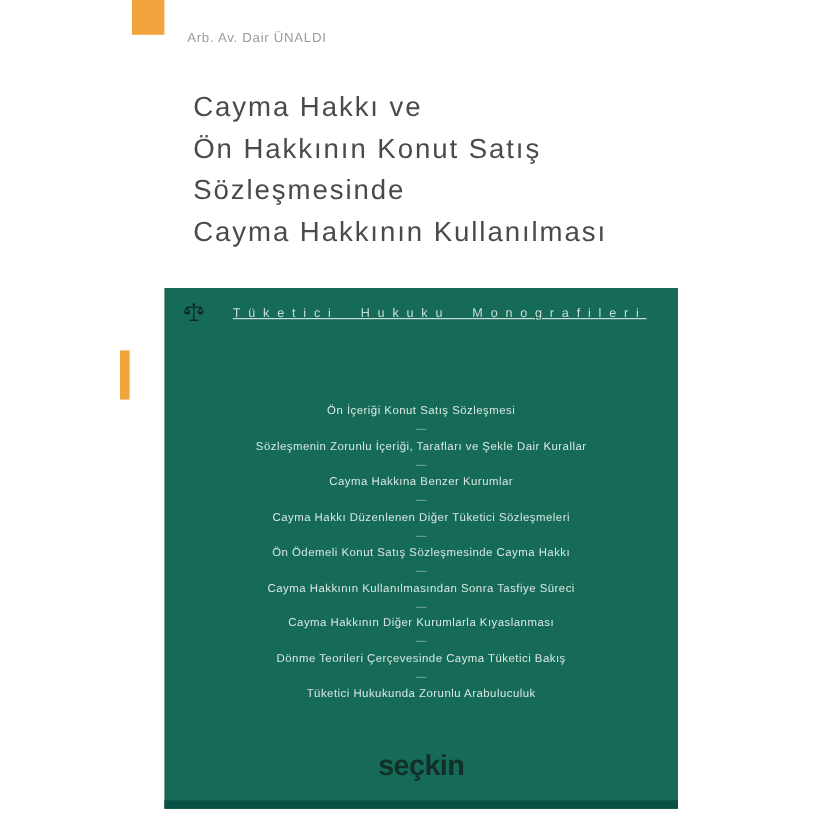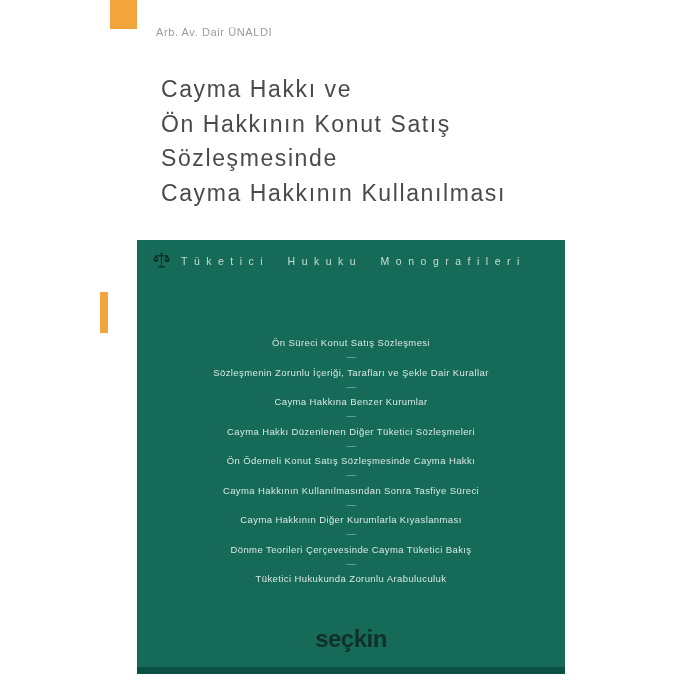--- a/index.html
+++ b/index.html
@@ -33,24 +33,25 @@
   .panel-footer-strip{
     position:absolute;left:0;right:0;bottom:0;height:7px;
     background:var(--panel-green-dark,#0A5043);
   }
   .series{
     position:absolute;top:11px;left:16px;
     display:flex;align-items:center;
   }
   .series-icon{width:17px;height:19px;flex:0 0 auto;}
   .series-label{
-    margin-left:11px;
+    margin-left:24px;
     font-size:10.5px;letter-spacing:6.5px;word-spacing:9px;
     color:var(--series-text,#C9DED7);
     white-space:nowrap;
+    text-decoration:underline;
   }
   .toc{
     position:absolute;top:96px;left:0;right:0;
     text-align:center;
   }
   .toc-item{
     font-size:9.5px;line-height:14px;letter-spacing:.4px;
     color:var(--list-text,#D9E9E3);
   }
   .toc-sep{
@@ -87,21 +88,21 @@
         <path d="M12 3 V20 M7.5 21 H16.5 M4 5.5 H20 M4 5.5 L1.3 11 M4 5.5 L6.7 11 M20 5.5 L17.3 11 M20 5.5 L22.7 11" stroke="#0D2B25" stroke-width="1.5" fill="none" stroke-linecap="round"></path>
         <path d="M0.9 11 a3.3 3.3 0 0 0 6.6 0 Z" fill="#0D2B25"></path>
         <path d="M16.5 11 a3.3 3.3 0 0 0 6.6 0 Z" fill="#0D2B25"></path>
         <circle cx="12" cy="2.6" r="1.5" fill="#0D2B25"></circle>
       </svg>
     </span>
     <span class="series-label">Tüketici Hukuku Monografileri</span>
   </div>
 
   <div class="toc">
-      <div class="toc-item">Ön Süreci Konut Satış Sözleşmesi</div>
+      <div class="toc-item">Ön İçeriği Konut Satış Sözleşmesi</div>
       <div class="toc-sep">—</div>
       <div class="toc-item">Sözleşmenin Zorunlu İçeriği, Tarafları ve Şekle Dair Kurallar</div>
       <div class="toc-sep">—</div>
       <div class="toc-item">Cayma Hakkına Benzer Kurumlar</div>
       <div class="toc-sep">—</div>
       <div class="toc-item">Cayma Hakkı Düzenlenen Diğer Tüketici Sözleşmeleri</div>
       <div class="toc-sep">—</div>
       <div class="toc-item">Ön Ödemeli Konut Satış Sözleşmesinde Cayma Hakkı</div>
       <div class="toc-sep">—</div>
       <div class="toc-item">Cayma Hakkının Kullanılmasından Sonra Tasfiye Süreci</div>

